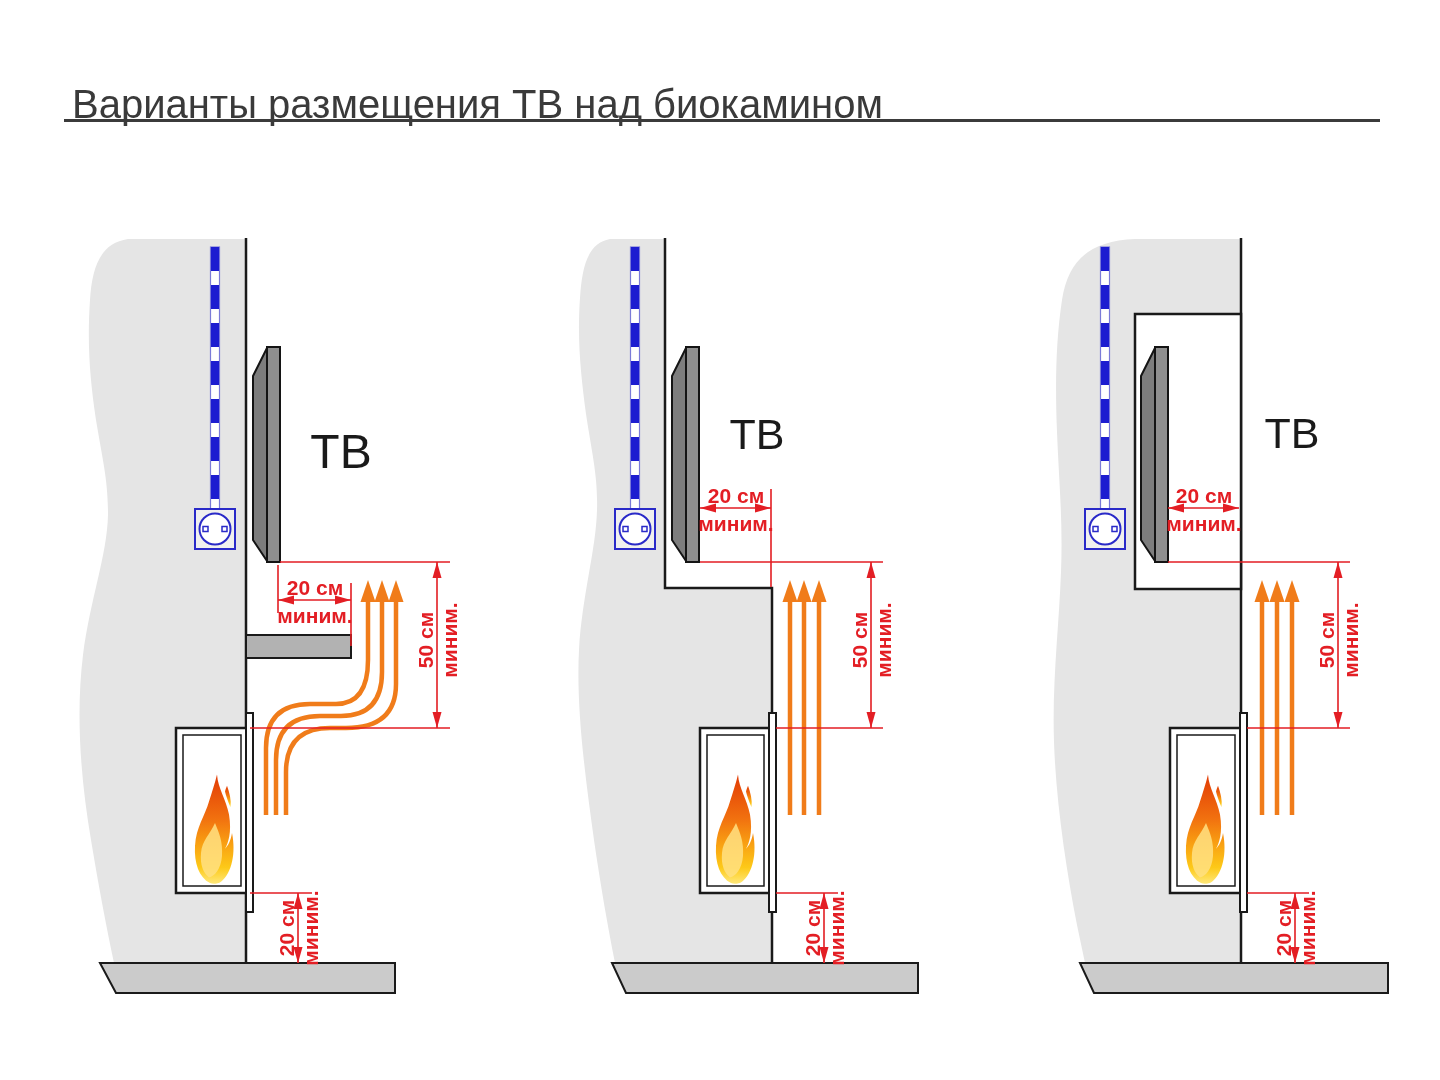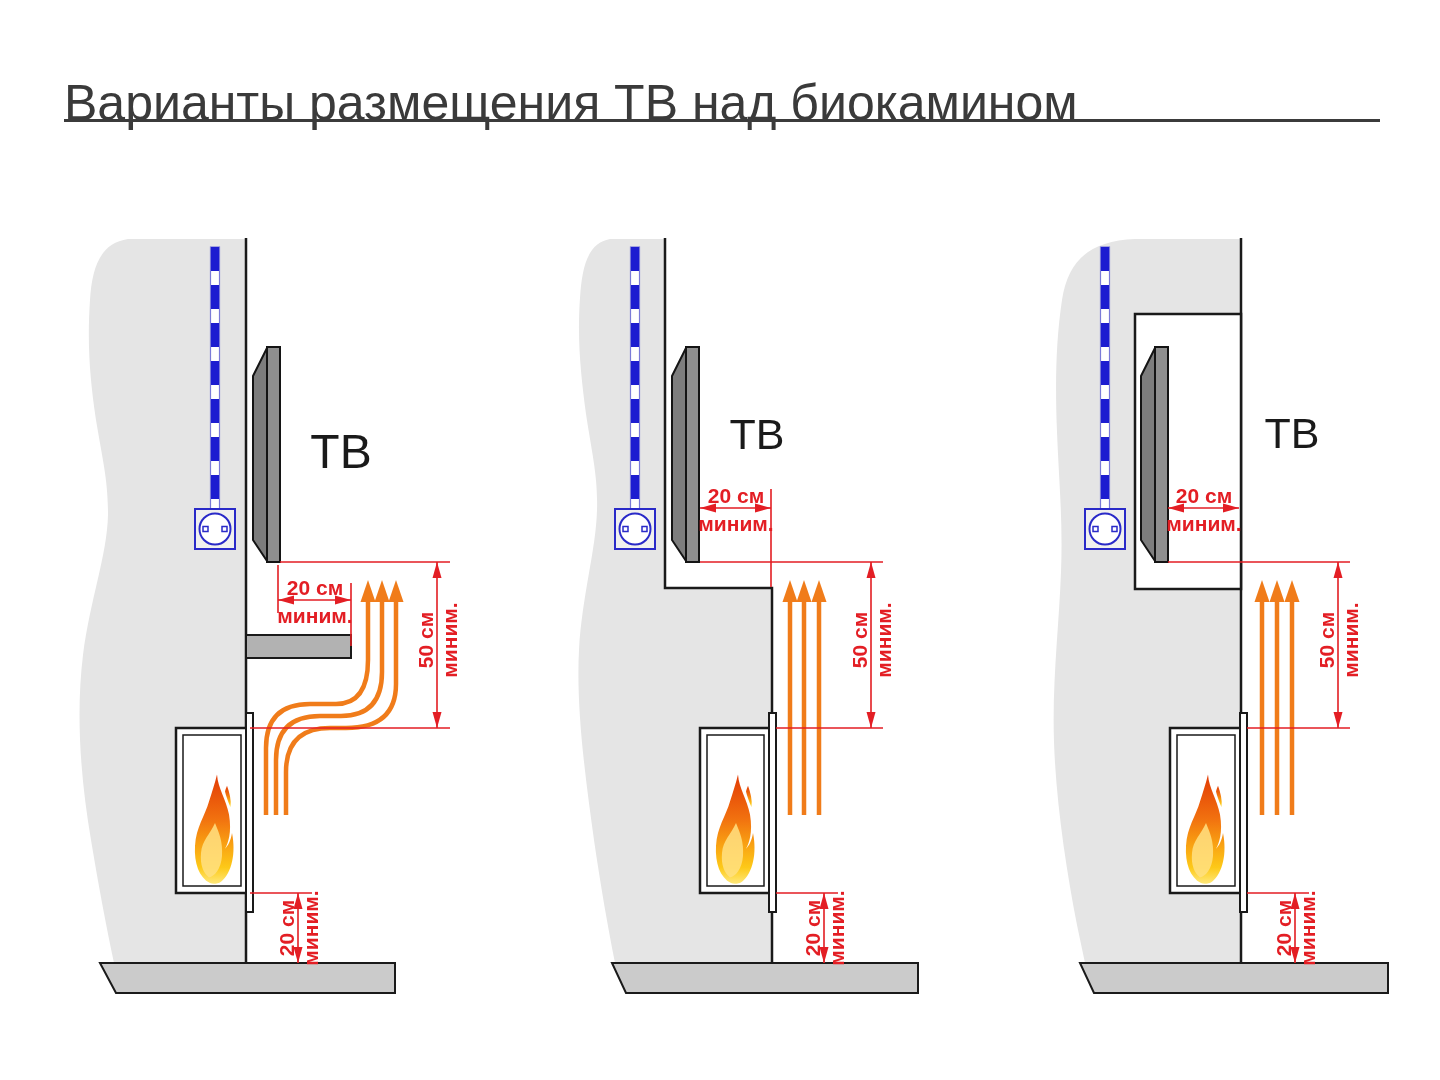--- a/index.html
+++ b/index.html
@@ -1,18 +1,18 @@
 <!DOCTYPE html>
 <html><head>
 <meta charset="utf-8">
 <style>
   html,body{margin:0;padding:0;background:#ffffff;}
   .page{position:relative;width:1440px;height:1080px;background:#ffffff;overflow:hidden;
         font-family:"Liberation Sans",sans-serif;}
-  .page-title{position:absolute;left:64px;top:74px;margin:0;font-size:50px;font-weight:400;
+  .page-title{position:absolute;left:64px;top:74px;margin:8px;font-size:40px;font-weight:400;
         color:#3a3a3a;letter-spacing:0px;white-space:nowrap;}
   .title-underline{position:absolute;left:64px;top:119px;width:1316px;height:0;
         border-top:3px solid #3b3b3b;}
   svg.diagram-canvas{position:absolute;left:0;top:0;}
   .wall{fill:#e5e5e5;stroke:none;}
   .face-line{stroke:#1a1a1a;stroke-width:2.5;fill:none;}
   .floor{fill:#cbcbcb;stroke:#1a1a1a;stroke-width:2;}
   .shelf{fill:#b2b2b2;stroke:#1a1a1a;stroke-width:2;}
   .niche{fill:#ffffff;stroke:#1a1a1a;stroke-width:2.5;}
   .tv-panel{fill:#8f8f8f;stroke:#141414;stroke-width:2;}

